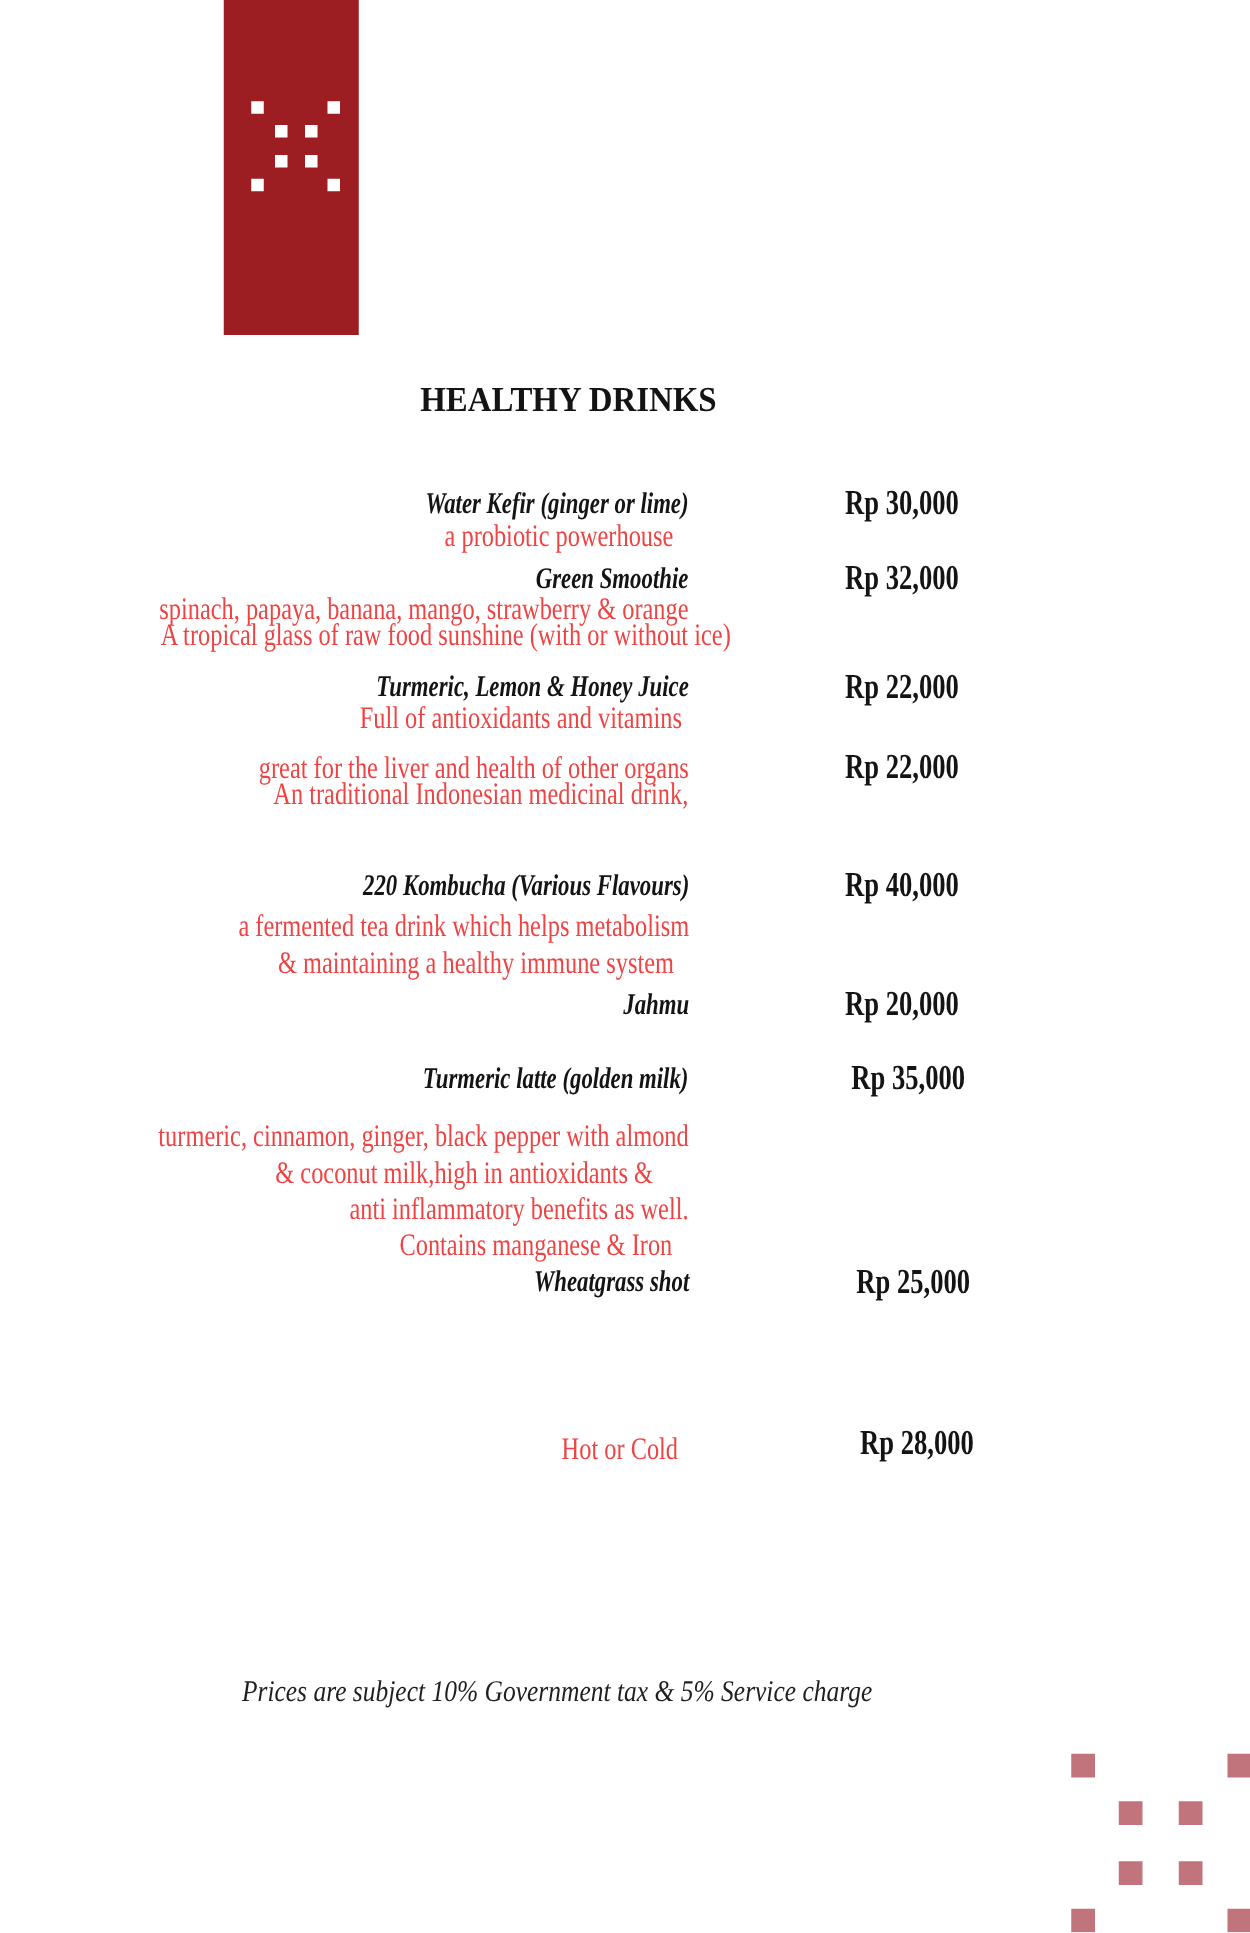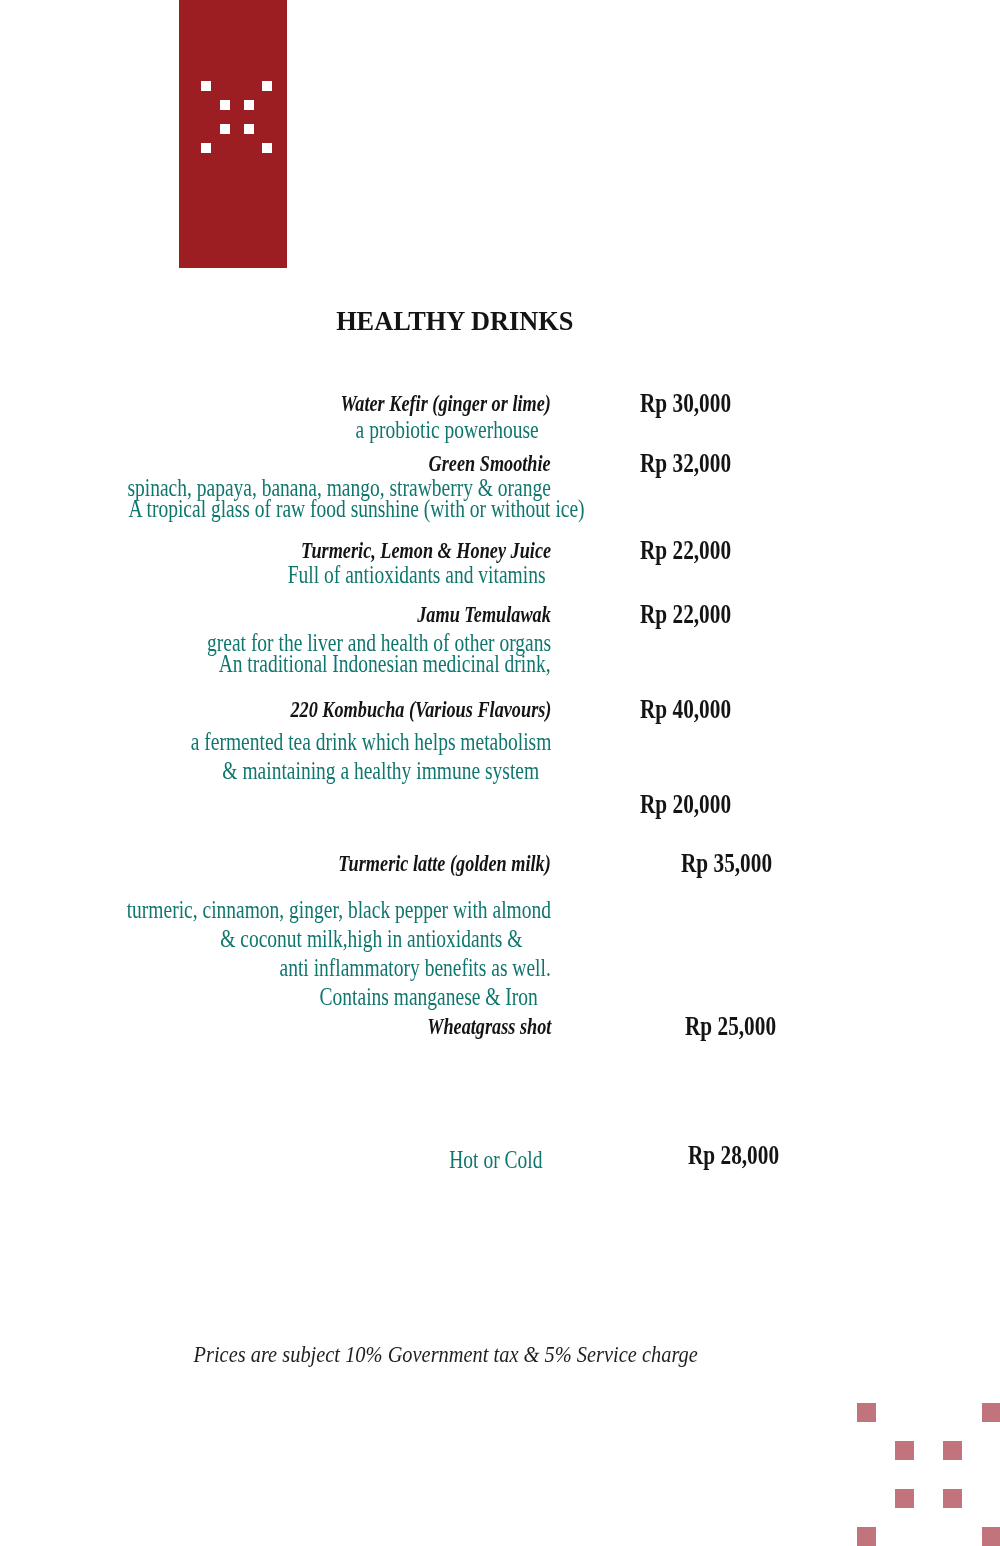--- a/index.html
+++ b/index.html
@@ -36,21 +36,21 @@
   #menu-items .menu-item:nth-child(2){top:449px}
   #menu-items .menu-item:nth-child(3){top:536px}
   #menu-items .menu-item:nth-child(4){top:600px}
   #menu-items .menu-item:nth-child(5){top:695px}
   #menu-items .menu-item:nth-child(6){top:790px}
   #menu-items .menu-item:nth-child(7){top:849px}
   #menu-items .menu-item:nth-child(8){top:1012px}
   #menu-items .menu-item:nth-child(9){top:1141px}
   .item-main{position:absolute;left:0;top:0;width:551px;text-align:right;}
   .item-name{font-size:24px;font-weight:bold;line-height:28px;font-style:italic;}
-  .item-desc{color:#0f766e;}
+  .item-desc{color:#ef4444;}
   .desc-line{font-size:25px;line-height:21px;}
   .menu-item:nth-child(5) .desc-line,
   .menu-item:nth-child(7) .desc-line,
   .menu-item:nth-child(8) .desc-line{line-height:29px;}
   .menu-item:nth-child(1) .item-desc{margin-top:2px}
   .menu-item:nth-child(2) .item-desc{margin-top:0}
   .menu-item:nth-child(3) .item-desc{margin-top:0}
   .menu-item:nth-child(4) .item-desc{margin-top:4px}
   .menu-item:nth-child(5) .item-desc{margin-top:4px}
   .menu-item:nth-child(6) .item-desc{margin-top:6px}
@@ -60,21 +60,21 @@
   
   .menu-item:nth-child(1) .desc-line:nth-child(1){padding-right:12px}
   .menu-item:nth-child(2) .desc-line:nth-child(2){padding-right:30px}
   .menu-item:nth-child(3) .desc-line:nth-child(1){padding-right:5px}
   .menu-item:nth-child(5) .desc-line:nth-child(2){padding-right:12px}
   .menu-item:nth-child(7) .desc-line:nth-child(2){padding-right:29px}
   .menu-item:nth-child(7) .desc-line:nth-child(4){padding-right:13px}
   .menu-item:nth-child(8) .desc-line:nth-child(2){padding-right:28px}
   .menu-item:nth-child(8) .desc-line:nth-child(3){padding-right:27px}
   .menu-item:nth-child(9) .desc-line:nth-child(1){padding-right:9px}
-  .item-price{position:absolute;left:640px;top:0;font-size:28px;font-weight:bold;line-height:28px;}
+  .item-price{position:absolute;left:676px;top:0;font-size:28px;font-weight:bold;line-height:28px;}
   .menu-item:nth-child(7) .item-price{left:681px}
   .menu-item:nth-child(8) .item-price{left:685px}
   .menu-item:nth-child(9) .item-price{left:688px}
   
   .footer-note{position:absolute;top:1340px;left:0;width:892px;text-align:center;
     font-style:italic;font-size:24px;line-height:28px;color:#1f1f1f;}
 </style>
 </head>
 <body>
 
@@ -119,40 +119,40 @@
         <div class="item-main">
           <div class="item-name"><span class="squish sq-name">Turmeric, Lemon &amp; Honey Juice</span></div>
           <div class="item-desc">
             <div class="desc-line"><span class="squish sq-desc">Full of antioxidants and vitamins</span></div>
           </div>
         </div>
         <div class="item-price"><span class="squish sq-price">Rp 22,000</span></div>
       </div>
       <div class="menu-item">
         <div class="item-main">
-          <div class="item-name"><span class="squish sq-name">Jamu Temulawak</span></div>
           <div class="item-desc">
             <div class="desc-line"><span class="squish sq-desc">great for the liver and health of other organs</span></div>
             <div class="desc-line"><span class="squish sq-desc">An traditional Indonesian medicinal drink,</span></div>
           </div>
         </div>
         <div class="item-price"><span class="squish sq-price">Rp 22,000</span></div>
       </div>
       <div class="menu-item">
         <div class="item-main">
           <div class="item-name"><span class="squish sq-name">220 Kombucha (Various Flavours)</span></div>
           <div class="item-desc">
             <div class="desc-line"><span class="squish sq-desc">a fermented tea drink which helps metabolism</span></div>
             <div class="desc-line"><span class="squish sq-desc">&amp; maintaining a healthy immune system</span></div>
           </div>
         </div>
         <div class="item-price"><span class="squish sq-price">Rp 40,000</span></div>
       </div>
       <div class="menu-item">
         <div class="item-main">
+          <div class="item-name"><span class="squish sq-name">Jahmu</span></div>
         </div>
         <div class="item-price"><span class="squish sq-price">Rp 20,000</span></div>
       </div>
       <div class="menu-item">
         <div class="item-main">
           <div class="item-name"><span class="squish sq-name">Turmeric latte (golden milk)</span></div>
           <div class="item-desc">
             <div class="desc-line"><span class="squish sq-desc">turmeric, cinnamon, ginger, black pepper with almond</span></div>
             <div class="desc-line"><span class="squish sq-desc">&amp; coconut milk,high in antioxidants &amp;</span></div>
             <div class="desc-line"><span class="squish sq-desc">anti inflammatory benefits as well.</span></div>

